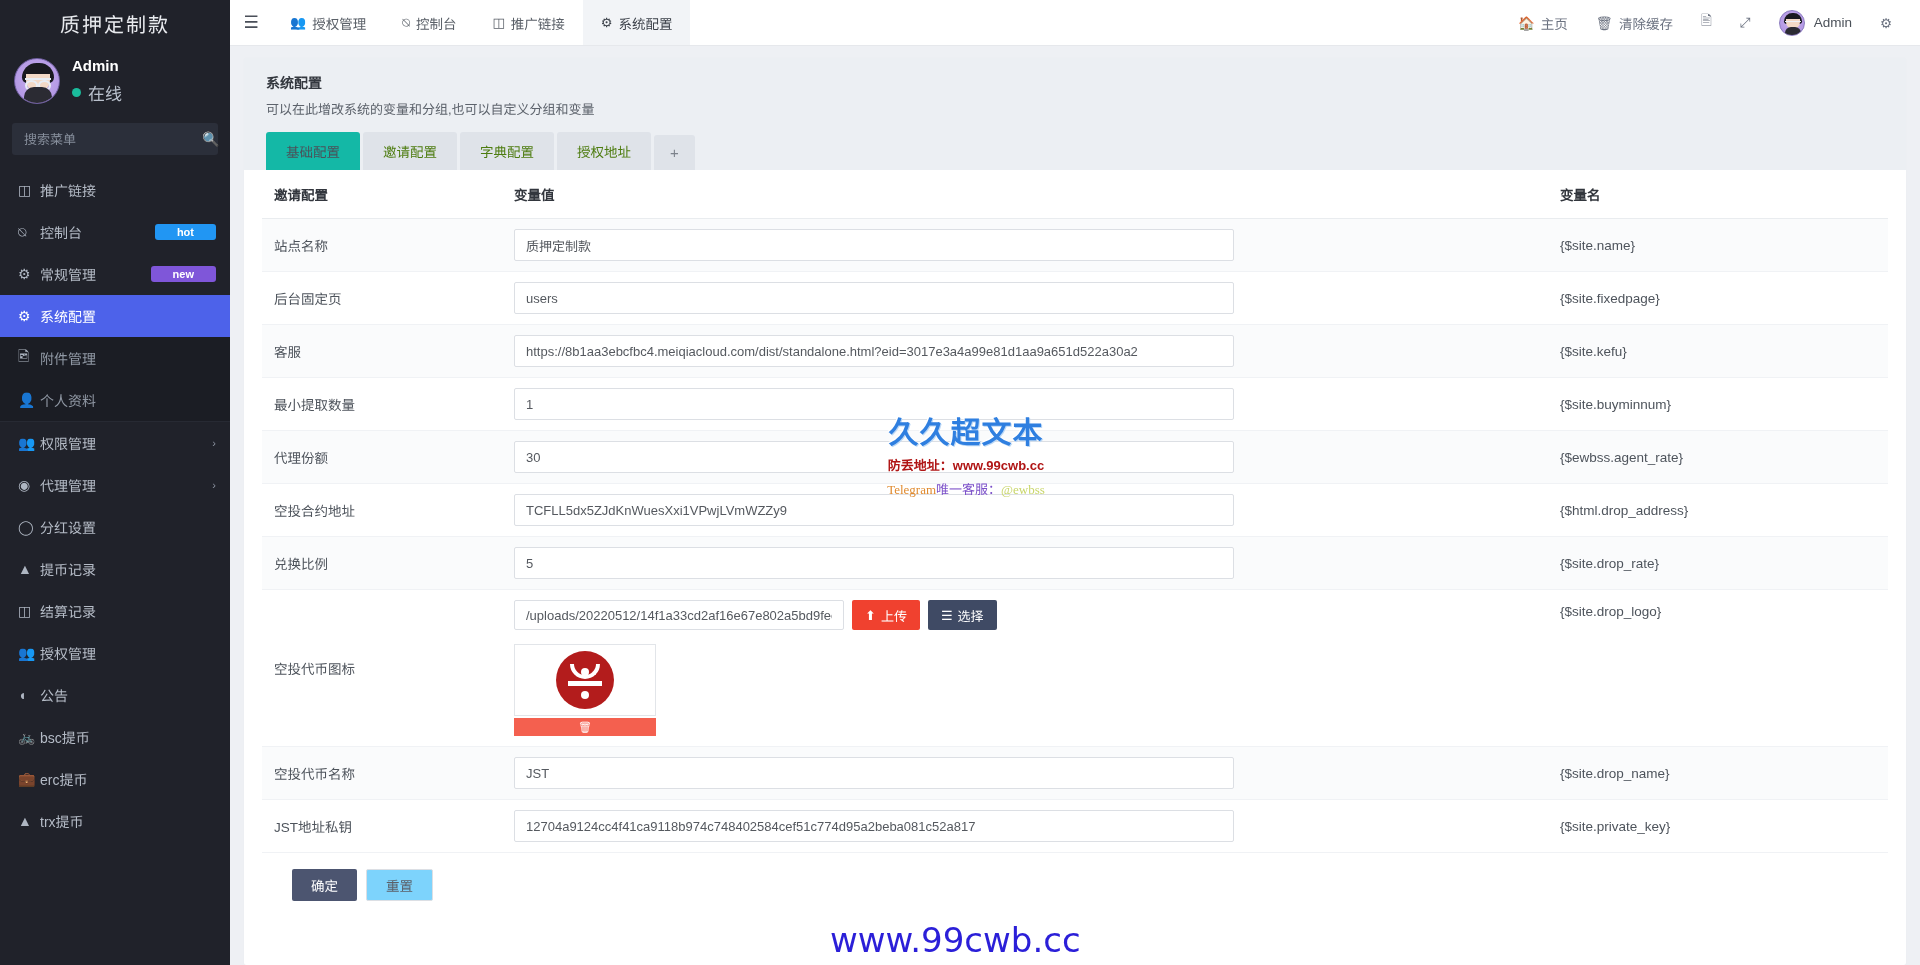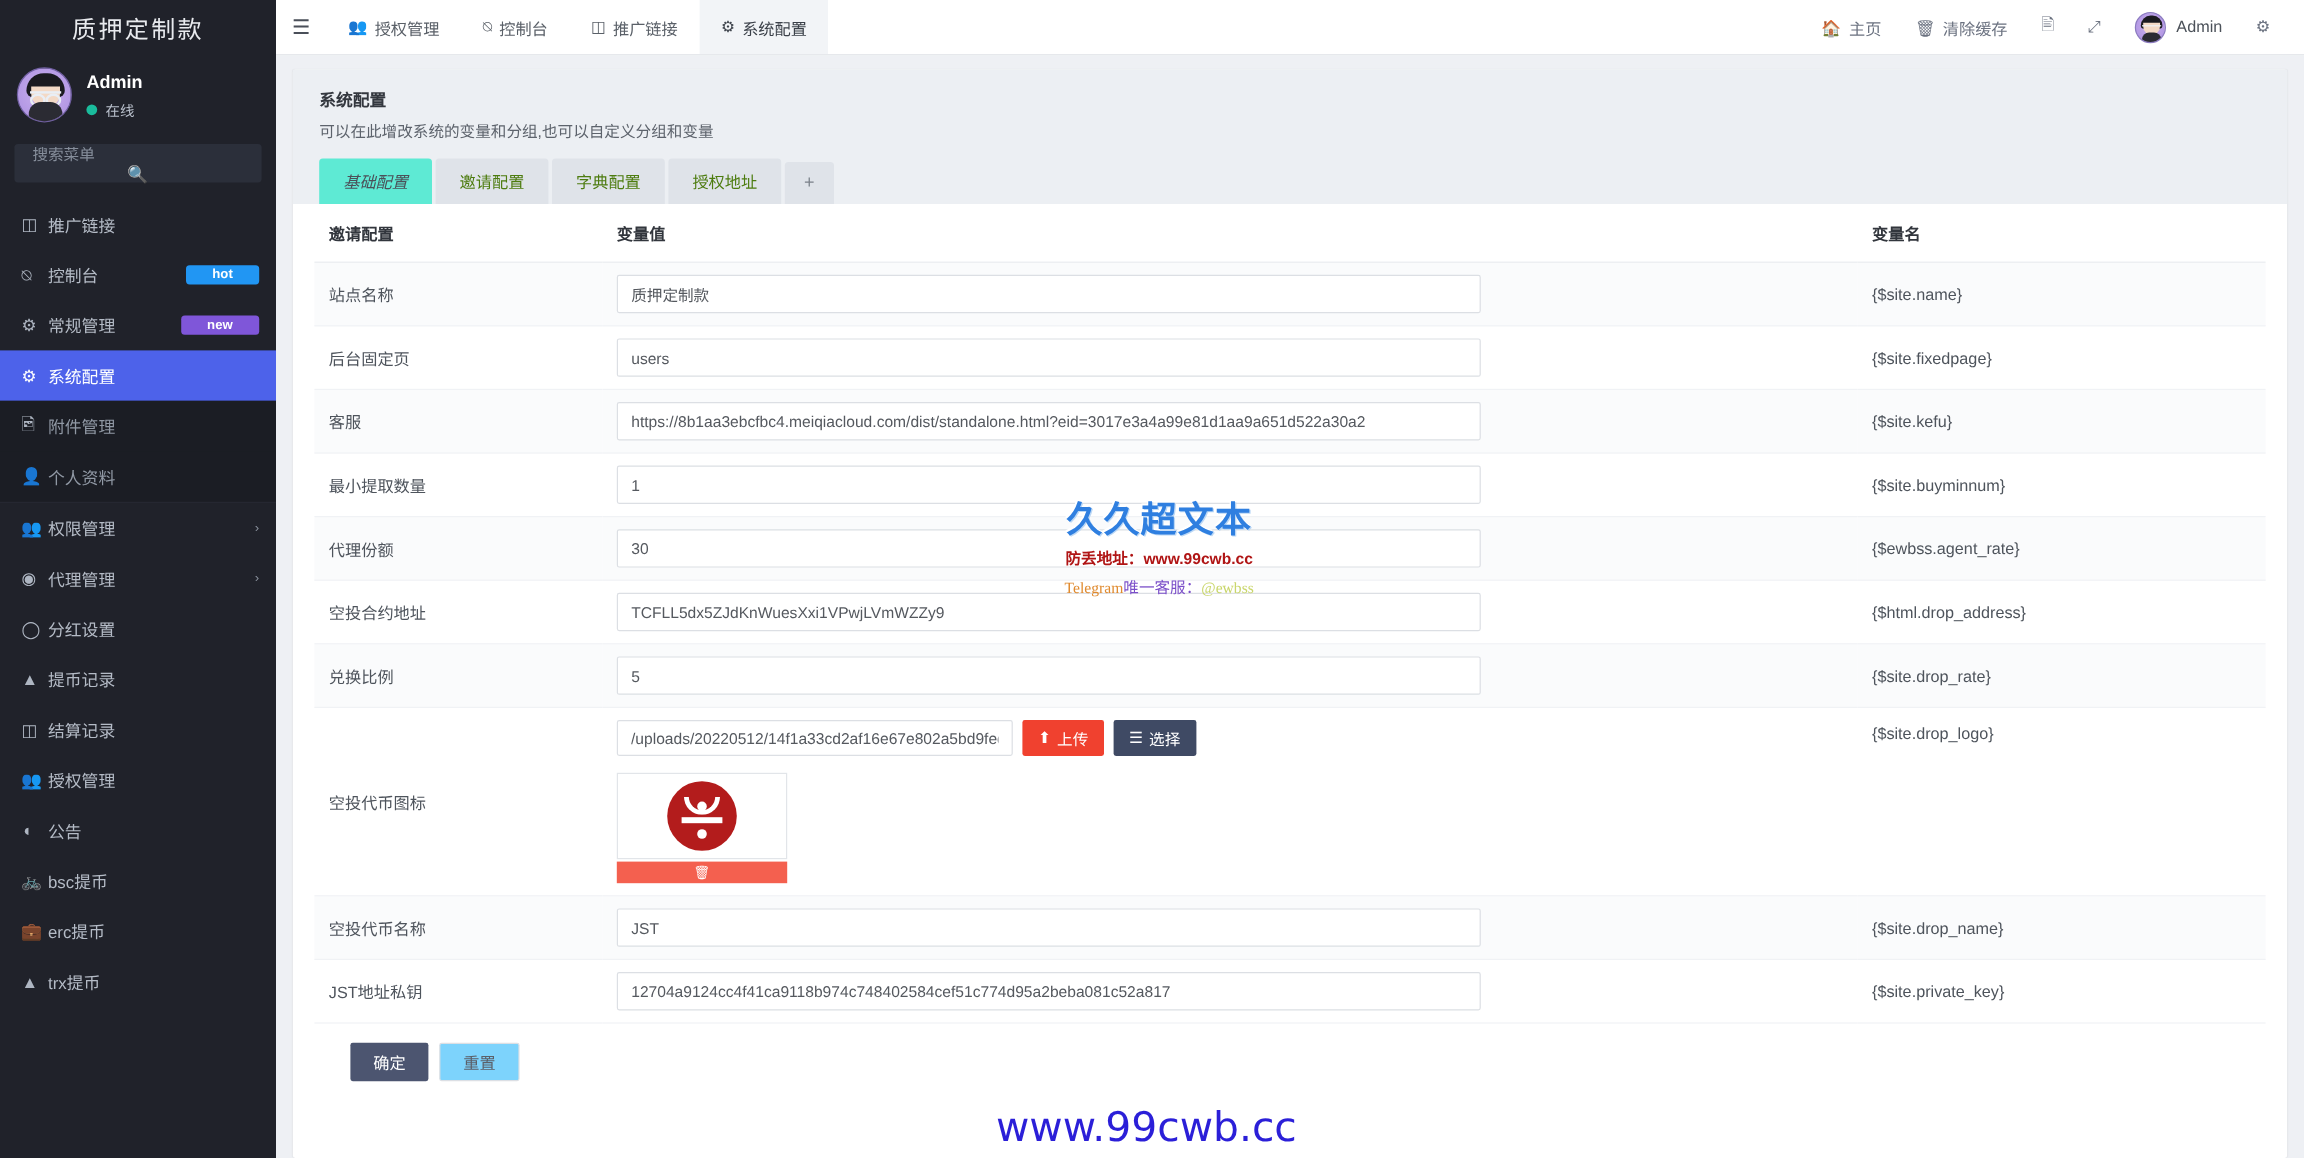--- a/index.html
+++ b/index.html
@@ -58,26 +58,26 @@
   .avatar .glasses:before { left: 0; }
   .avatar .glasses:after { right: 0; }
   .avatar .mask {
     position: absolute; left: 9px; top: 28px; width: 28px; height: 18px;
     background: #2b2b33; border-radius: 10px 10px 0 0;
   }
   .profile-info { margin-left: 12px; }
   .profile-name { color: #ffffff; font-weight: bold; font-size: 15px; line-height: 20px; }
   .profile-status { display: flex; align-items: center; margin-top: 4px; }
   .dot { width: 9px; height: 9px; border-radius: 50%; background: #1abc9c; display:inline-block; }
-  .profile-status span.txt { color: #b9c0cc; font-size: 12px; margin-left: 7px; }
+  .profile-status span.txt { color: #b9c0cc; font-size: 17px; margin-left: 7px; }
 
   .searchbox {
     margin: 4px 12px 14px 12px;
     height: 32px; background: #2b2f3a; border-radius: 3px;
-    display: flex; align-items: center; padding: 0 10px; flex-direction: column;
+    display: flex; align-items: center; padding: 0 10px;
   }
   .searchbox input {
     flex: 1; background: transparent; border: 0; outline: none;
     color: #cdd3dc; font-size: 13px; font-family: inherit;
   }
   .searchbox input::placeholder { color: #868e9b; }
   .search-ico { color: #9aa2ae; font-size: 14px; }
 
   .menu { list-style: none; margin: 0; padding: 0; }
   .menu li {
@@ -140,21 +140,21 @@
   }
   .card-head { background: #eceff3; padding: 14px 22px 0 22px; }
   .card-title { font-size: 14px; font-weight: bold; color: #34383f; }
   .card-sub { font-size: 13px; color: #5d636c; margin-top: 7px; }
 
   .tabs { display: flex; align-items: flex-end; margin-top: 14px; gap: 3px; }
   .tab {
     padding: 9px 20px; font-size: 13.5px; color: #4d7c0f;
     background: #dfe3e9; border-radius: 3px 3px 0 0; cursor: pointer;
   }
-  .tab.active { background: #5eead4; color: #4b5159; font-style: italic; }
+  .tab.active { background: #14b8a6; color: #4b5159; }
   .tab.plus { padding: 9px 16px; color: #7c828b; font-size: 15px; }
 
   .table-wrap { padding: 0 18px; }
   table.cfg { width: 100%; border-collapse: collapse; table-layout: fixed; }
   table.cfg th {
     text-align: left; font-size: 13.5px; color: #32363d; font-weight: bold;
     padding: 14px 12px; border-bottom: 1px solid #e9ecef;
   }
   table.cfg td {
     padding: 10px 12px; font-size: 13.5px; color: #4e545c;

